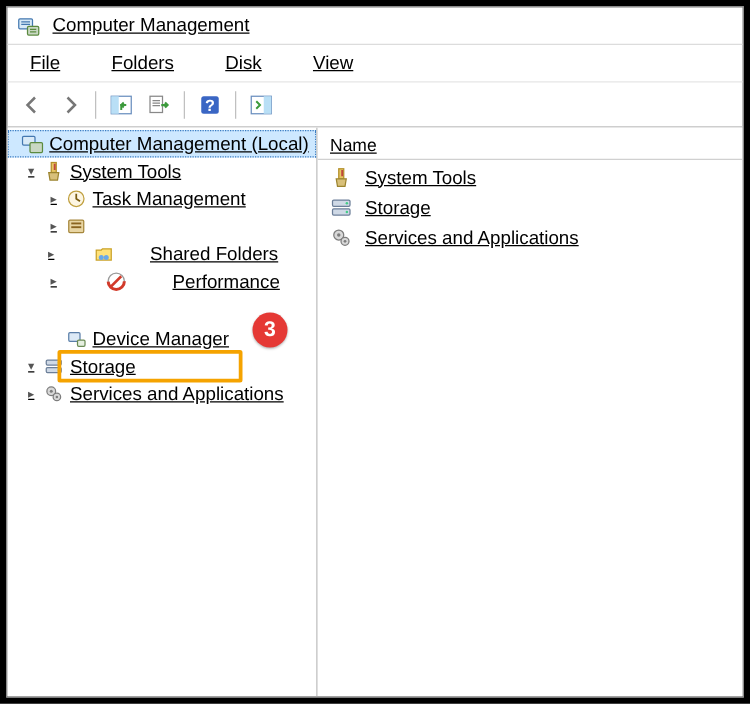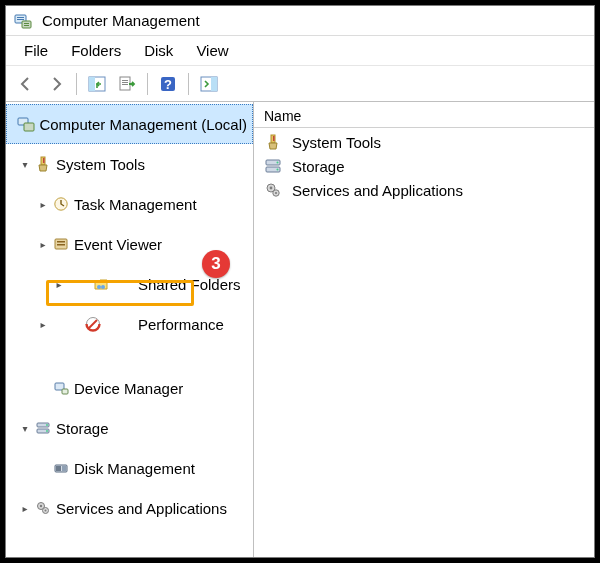--- a/index.html
+++ b/index.html
@@ -12,36 +12,37 @@
     background: #000;
     overflow: hidden;
   }
   .window {
     position: absolute;
     left: 5px; top: 5px; right: 5px; bottom: 5px;
     background: #fff;
     border: 1px solid #7b7b7b;
     display: flex;
     flex-direction: column;
+    text-decoration: underline;
   }
   .titlebar {
     display: flex;
     align-items: center;
     gap: 6px;
     padding: 4px 8px 4px 6px;
     border-bottom: 1px solid #dcdcdc;
     height: 30px;
   }
   .titlebar .title {
     font-size: 15px;
   }
   .menubar {
     display: flex;
     align-items: center;
-    gap: 3px;
+    gap: 21px;
     padding: 2px 8px;
     height: 30px;
     border-bottom: 1px solid #e6e6e6;
   }
   .menu-item {
     padding: 3px 10px;
     font-size: 15px;
     cursor: default;
   }
   .toolbar {
@@ -100,21 +101,21 @@
     gap: 6px;
     padding: 1px 8px;
     height: 24px;
     font-size: 15px;
   }
 
   
   .tree-row {
     display: flex;
     align-items: center;
-    height: 40px;
+    height: 22px;
     font-size: 15px;
     cursor: default;
     white-space: nowrap;
     position: relative;
   }
   .tree-row.selected {
     background: #cde8ff;
     outline: 1px dotted #3a7cc2;
     outline-offset: -1px;
   }
@@ -283,24 +284,23 @@
 
       <div class="tree-row" style="padding-left:30px;">
         <span class="expander collapsed"></span>
         <span class="ticon">
           <svg width="16" height="16" viewBox="0 0 16 16">
               <rect x="2" y="3" width="12" height="10" rx="1" fill="#e8d5a3" stroke="#a5863b"></rect>
               <rect x="4" y="5" width="8" height="1.5" fill="#8a6420"></rect>
               <rect x="4" y="8" width="8" height="1.5" fill="#8a6420"></rect>
             </svg>
         </span>
-        <span class="label">Event Viewer</span>
-      </div>
-
-      <div class="tree-row" style="padding-left:46px;gap:24px;">
+      </div>
+
+      <div class="tree-row" style="padding-left:28px;gap:24px;">
         <span class="expander collapsed"></span>
         <span class="ticon">
           <svg width="16" height="16" viewBox="0 0 16 16">
               <path d="M2 5 L6 5 L7 4 L14 4 L14 13 L2 13 Z" fill="#ffe27a" stroke="#caa22a"></path>
               <circle cx="6" cy="11" r="2" fill="#6aa8e8"></circle>
               <circle cx="10" cy="11" r="2" fill="#6aa8e8"></circle>
             </svg>
         </span>
         <span class="label">Shared Folders</span>
       </div>
@@ -334,31 +334,20 @@
           <svg width="16" height="16" viewBox="0 0 16 16">
               <rect x="2" y="3" width="12" height="4" rx="1" fill="#cfd9e6" stroke="#6c7f99"></rect>
               <rect x="2" y="9" width="12" height="4" rx="1" fill="#cfd9e6" stroke="#6c7f99"></rect>
               <circle cx="12" cy="5" r="0.9" fill="#4c8"></circle>
               <circle cx="12" cy="11" r="0.9" fill="#4c8"></circle>
             </svg>
         </span>
         <span class="label">Storage</span>
       </div>
 
-      <div class="tree-row" style="padding-left:30px;" id="disk-mgmt-row">
-        <span class="expander none"></span>
-        <span class="ticon">
-          <svg width="16" height="16" viewBox="0 0 16 16">
-              <rect x="2" y="5" width="12" height="7" rx="1" fill="#d6dde6" stroke="#5a6c82"></rect>
-              <rect x="3" y="6" width="5" height="5" fill="#6d7b8c"></rect>
-              <rect x="9" y="6" width="4" height="5" fill="#8fa0b4"></rect>
-            </svg>
-        </span>
-        <span class="label">Disk Management</span>
-      </div>
 
       <div class="tree-row" style="padding-left:12px;">
         <span class="expander collapsed"></span>
         <span class="ticon">
           <svg width="16" height="16" viewBox="0 0 16 16">
               <circle cx="6" cy="6" r="3.5" fill="#d8d8d8" stroke="#7d7d7d"></circle>
               <circle cx="10.5" cy="10.5" r="3" fill="#d8d8d8" stroke="#7d7d7d"></circle>
               <circle cx="6" cy="6" r="1.2" fill="#7d7d7d"></circle>
               <circle cx="10.5" cy="10.5" r="1" fill="#7d7d7d"></circle>
             </svg>

